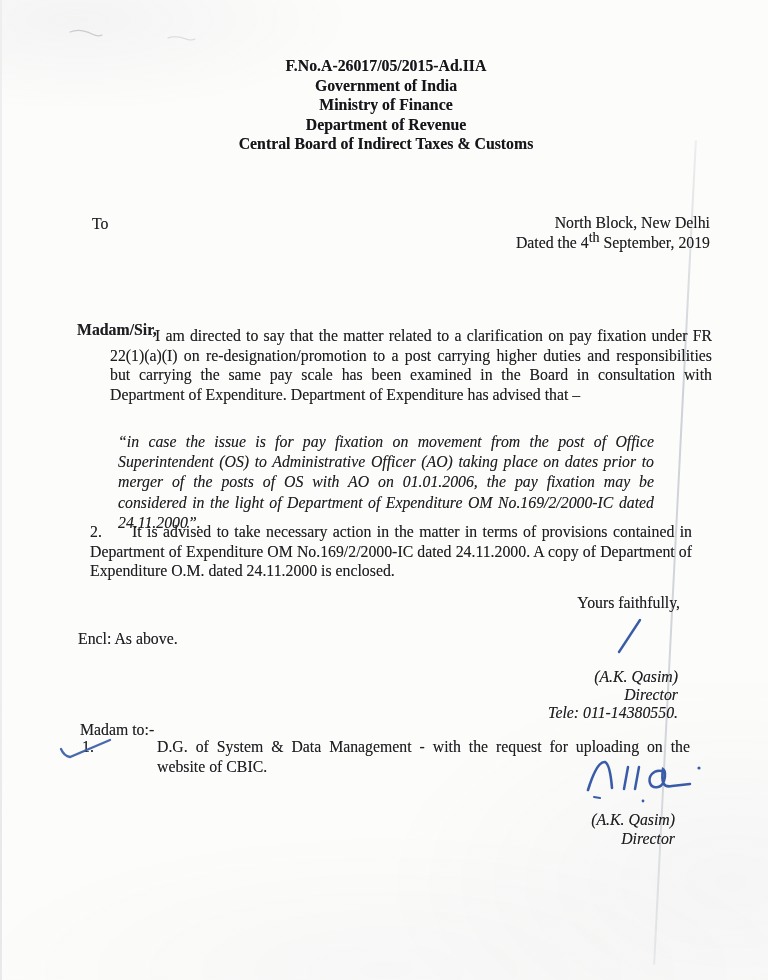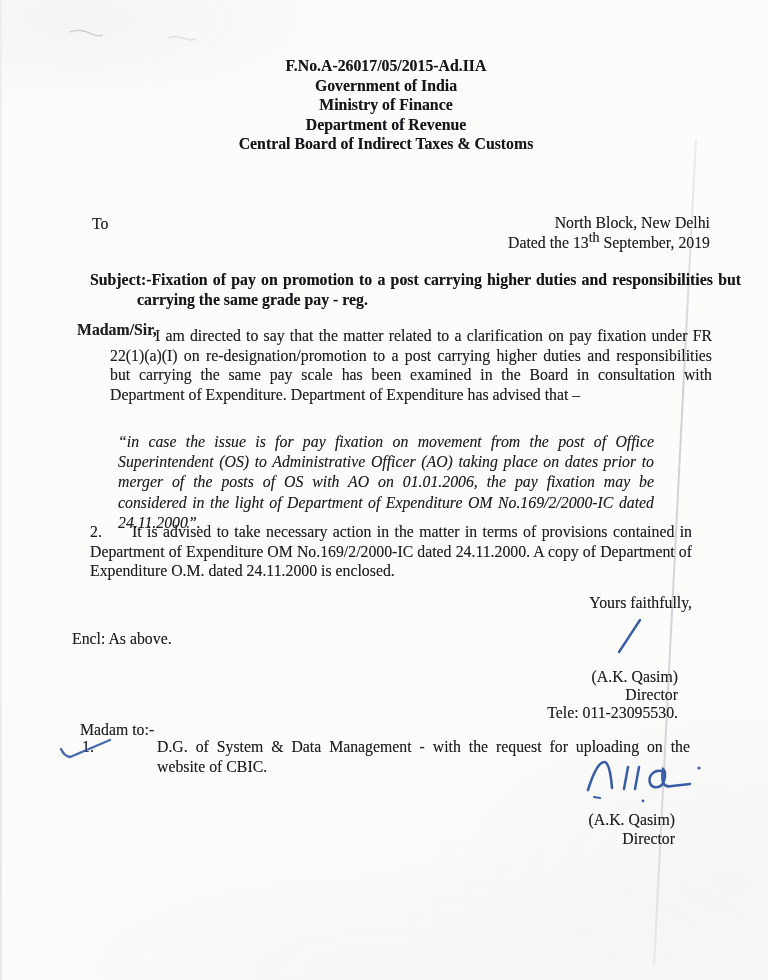--- a/index.html
+++ b/index.html
@@ -14,41 +14,41 @@
       radial-gradient(ellipse 420px 140px at 10% 2%, rgba(90,95,110,0.05), transparent 65%),
       radial-gradient(ellipse 500px 300px at 95% 90%, rgba(90,95,110,0.045), transparent 70%),
       radial-gradient(ellipse 600px 200px at 50% 99%, rgba(90,95,110,0.03), transparent 70%),
       #fcfcfb;
     color:#1f1f22;
     border-left:2px solid rgba(60,60,70,0.07);
   }
   .txt{position:absolute;font-size:15.8px;line-height:19.5px;
        text-shadow:0 0 0.4px rgba(20,20,25,0.45);}
   .just{text-align:justify;}
-  .right{text-align:right;}
+  .right{text-align:right;font-style:italic;}
 
   .letterhead{top:56px;left:0;width:768px;text-align:center;font-weight:bold;color:#15151a;}
   .letterhead div{line-height:19.5px;}
 
   .dateline{top:180px;right:60px;text-align:right;line-height:20px;margin-top:33px;}
   sup{font-size:14px;vertical-align:super;line-height:0;}
 
   .to-label{top:214px;left:90px;}
   .address{top:217px;left:156px;width:534px;}
   .subject{top:270px;left:88px;width:604px;font-weight:bold;color:#15151a;
            padding-left:47px;text-indent:-47px;}
   .greeting{top:320px;left:75px;font-weight:bold;}
   .para1{top:326px;left:88px;width:602px;text-indent:45px;margin-left:20px;}
   .quote{top:432px;left:116px;width:536px;font-style:italic;line-height:20.2px;}
   .para2{top:522px;left:88px;width:602px;}
   .para2 .pnum{position:absolute;left:0;top:0;text-indent:0;}
   .para2 .ptext{text-indent:42px;}
 
-  .valediction{top:593px;right:78px;}
-  .encl{top:629px;left:70px;text-align:right;}
+  .valediction{top:593px;right:90px;}
+  .encl{top:629px;left:76px;text-align:right;}
   .sign1{top:668px;right:92px;line-height:18px;}
   .copy-heading{top:720px;left:78px;}
   .copy-item{top:737px;left:155px;width:533px;}
   .copy-item .cnum{position:absolute;left:-75px;top:0;}
   .sign2{top:810px;right:95px;line-height:19px;}
 
   .ink-svg{position:absolute;}
   .crease{
     position:absolute;left:672px;top:140px;width:1.5px;height:825px;
     background:linear-gradient(to bottom, rgba(120,130,145,0.12), rgba(110,120,140,0.32) 30%, rgba(110,120,140,0.28) 75%, rgba(120,130,145,0.12));
@@ -71,26 +71,25 @@
   <div class="txt letterhead">
     <div>F.No.A-26017/05/2015-Ad.IIA</div>
     <div>Government of India</div>
     <div>Ministry of Finance</div>
     <div>Department of Revenue</div>
     <div>Central Board of Indirect Taxes &amp; Customs</div>
   </div>
 
   <div class="txt dateline">
     <div>North Block, New Delhi</div>
-    <div><span>Dated the 13</span><sup>th</sup><span> September, 2019</span></div>
+    <div><span>Dated the 4</span><sup>th</sup><span> September, 2019</span></div>
   </div>
 
   <div class="txt to-label">To</div>
 
-  <div class="txt subject just"><span>Subject:-</span><span>Fixation of pay on promotion to a post carrying higher duties and responsibilities but carrying the same grade pay - reg.</span></div>
 
   <div class="txt greeting">Madam/Sir,</div>
 
   <div class="txt para1 just">I am directed to say that the matter related to a clarification on pay fixation under FR 22(1)(a)(I) on re-designation/promotion to a post carrying higher duties and responsibilities but carrying the same pay scale has been examined in the Board in consultation with Department of Expenditure. Department of Expenditure has advised that –</div>
 
   <div class="txt quote just">“in case the issue is for pay fixation on movement from the post of Office Superintendent (OS) to Administrative Officer (AO) taking place on dates prior to merger of the posts of OS with AO on 01.01.2006, the pay fixation may be considered in the light of Department of Expenditure OM No.169/2/2000-IC dated 24.11.2000”.</div>
 
   <div class="txt para2">
     <span class="pnum">2.</span>
     <div class="ptext just">It is advised to take necessary action in the matter in terms of provisions contained in Department of Expenditure OM No.169/2/2000-IC dated 24.11.2000. A copy of Department of Expenditure O.M. dated 24.11.2000 is enclosed.</div>
@@ -100,21 +99,21 @@
 
   <svg class="ink-svg" style="left:612px;top:616px;" width="30" height="40" viewBox="0 0 30 40">
     <path d="M5,36 L26,4" fill="none" stroke="#3a5ca8" stroke-width="2.4" stroke-linecap="round"></path>
   </svg>
 
   <div class="txt encl">Encl: As above.</div>
 
   <div class="txt sign1 right">
     <div>(A.K. Qasim)</div>
     <div>Director</div>
-    <div>Tele: 011-23095530.</div>
+    <div>Tele: 011-14380550.</div>
   </div>
 
   <div class="txt copy-heading">Madam to:-</div>
 
   <div class="txt copy-item">
     <span class="cnum">1.</span>
     <div class="just">D.G. of System &amp; Data Management - with the request for uploading on the website of CBIC.</div>
   </div>
 
   <svg class="ink-svg" style="left:56px;top:736px;" width="58" height="28" viewBox="0 0 58 28">

